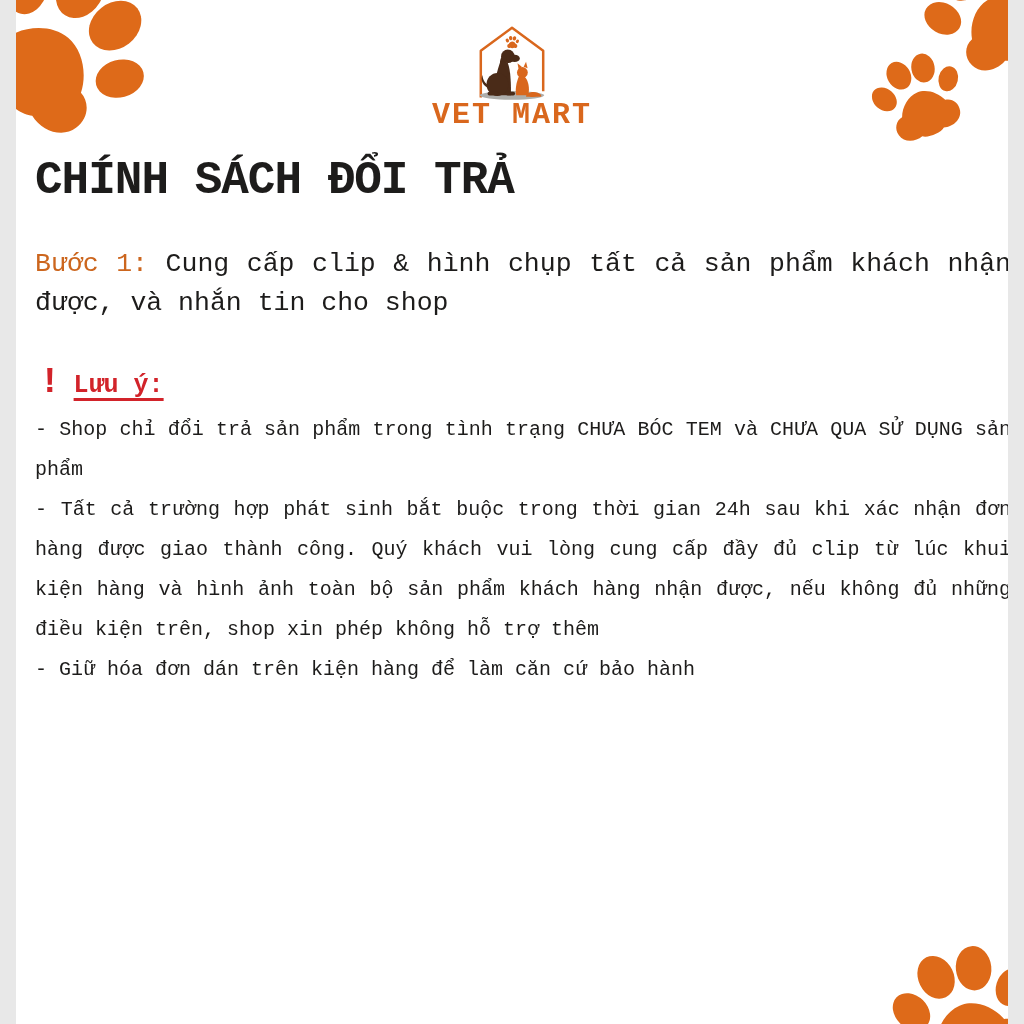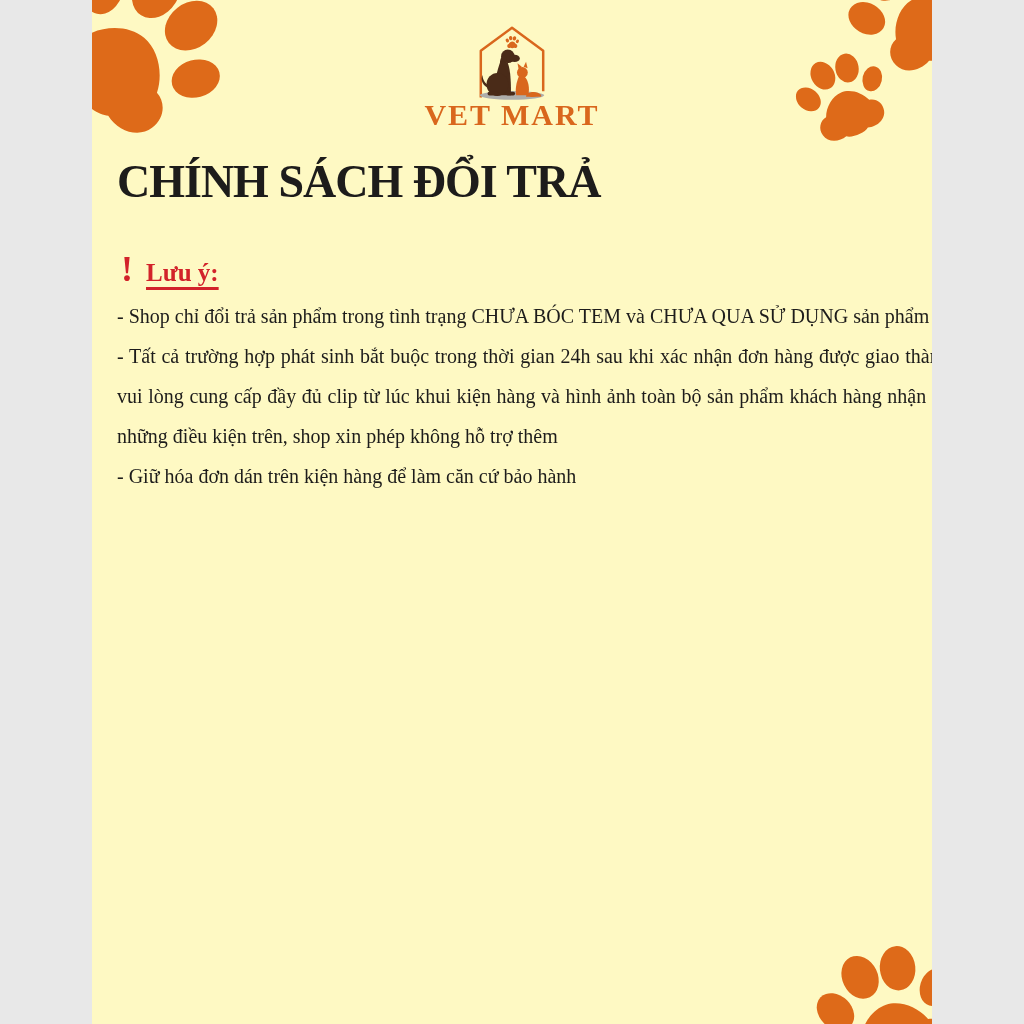--- a/index.html
+++ b/index.html
@@ -1,37 +1,37 @@
 <!DOCTYPE html>
 <html style="--paw: #DE6A19; --accent: #CC661E; --brand: #D9671D; --house: #D9671D; --dog: #4A2B18; --cat: #D9671D; --shadow: #AEAEAB; --red: #D2232A; --text: #1D1C1B;"><head>
 <meta charset="utf-8">
 <style>
   html,body{margin:0;padding:0;background:#e8e8e8;}
   .canvas{
-    position:relative;width:840px;height:1024px;background:#fef9c3;
+    position:relative;width:992px;height:1024px;background:#ffffff;
     overflow:hidden;margin:0 auto;
-    font-family:Liberation Serif, serif;
+    font-family:Liberation Mono, monospace;
     color:var(--text,#1d1c1b);
   }
   
   .paw{position:absolute;color:var(--paw,#DE6A19);}
   .paw svg{display:block;width:100%;height:100%;}
   .paw-tl{left:-52px;top:-50px;width:188px;height:188px;transform:rotate(40deg);}
   .paw-tr-corner{right:-50px;top:-60px;width:138px;height:138px;transform:rotate(-32deg);}
   .paw-tr{right:42px;top:50px;width:97px;height:97px;transform:rotate(-22deg);}
   .paw-br{right:-28px;bottom:-64px;width:148px;height:148px;transform:rotate(-18deg);}
   
   .logo{position:absolute;left:0;right:0;top:18px;display:flex;flex-direction:column;align-items:center;gap:0;}
   .logo-art{width:156px;height:84px;}
   .brand-name{
     font-weight:bold;font-size:30px;letter-spacing:2px;line-height:1;
     color:var(--brand,#D9671D);margin-top:-2px;
   }
   
-  .content{position:absolute;left:25px;width:976px;top:154px;}
+  .content{position:absolute;left:19px;width:976px;top:154px;}
   .title{
     margin:0;font-size:46px;font-weight:bold;letter-spacing:-1px;line-height:1.2;
     color:var(--text,#1d1c1b);
   }
   .intro{margin:16px 0 0;font-size:26.5px;line-height:34px;}
   .steps{margin-top:36px;}
   .steps p{margin:0;font-size:26.5px;line-height:39px;text-align:justify;}
   .step-label{color:var(--accent,#CC661E);}
   .notice{margin-top:42px;}
   .notice-heading{
@@ -109,20 +109,21 @@
         <path d="M89,72.5 C95,69.5 100,70.8 103,73.5 L103,75.4 C98,75.6 92,75.6 88.5,75.4 Z"></path>
       </g>
     </svg>
     <div class="brand-name">VET MART</div>
   </header>
 
   <main class="content">
     <h1 class="title">CHÍNH SÁCH ĐỔI TRẢ</h1>
 
     <section class="steps">
+      <p><span class="step-label">Bước 1:</span> <span>Cung cấp clip &amp; hình chụp tất cả sản phẩm khách nhận được, và nhắn tin cho shop</span></p>
     </section>
 
     <section class="notice">
       <div class="notice-heading">
         <span class="notice-mark">!</span>
         <span class="notice-title">Lưu ý:</span>
       </div>
       <p>- Shop chỉ đổi trả sản phẩm trong tình trạng CHƯA BÓC TEM và CHƯA QUA SỬ DỤNG sản phẩm</p>
       <p>- Tất cả trường hợp phát sinh bắt buộc trong thời gian 24h sau khi xác nhận đơn hàng được giao thành công. Quý khách vui lòng cung cấp đầy đủ clip từ lúc khui kiện hàng và hình ảnh toàn bộ sản phẩm khách hàng nhận được, nếu không đủ những điều kiện trên, shop xin phép không hỗ trợ thêm</p>
       <p>- Giữ hóa đơn dán trên kiện hàng để làm căn cứ bảo hành</p>

